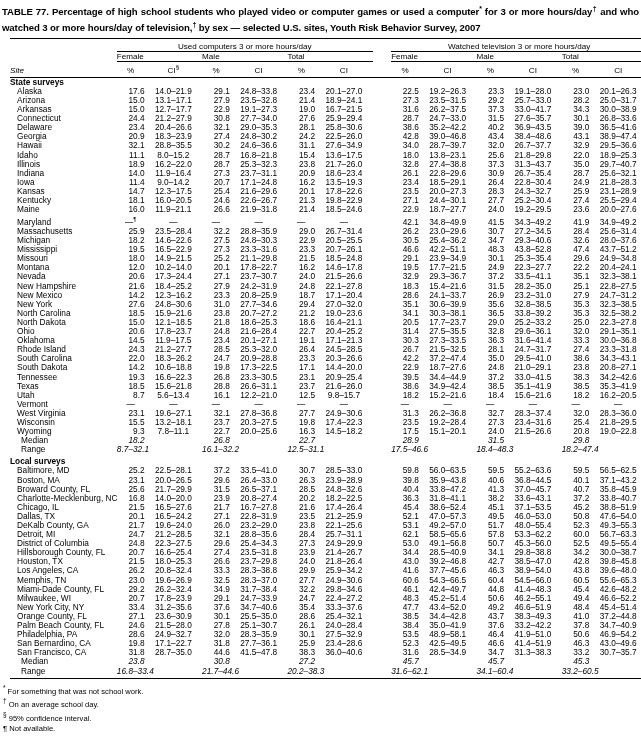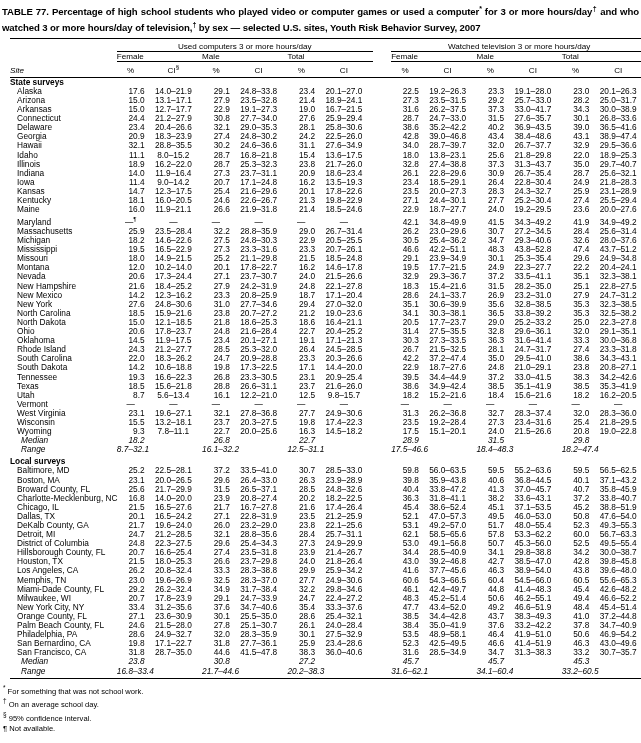--- a/index.html
+++ b/index.html
@@ -87,21 +87,21 @@
     vertical-align: super;
   }
 
   td.site {
     text-align: left;
     font-size: 8.3px;
     padding-left: 0px;
   }
   td.site.indent { padding-left: 7px; }
   td.site.group { font-weight: bold; padding-left: 0px; }
-  td.site.summary { font-style: italic; padding-left: 11px; }
+  td.site.summary { padding-left: 11px; }
 
   td.pct   { text-align: right; padding-right: 3px; }
   td.ci    { text-align: center; }
   td.bold  { font-weight: bold; }
   td.ital  { font-style: italic; }
 
   
   .gap { width: 12px; }
 
   .footnotes {

